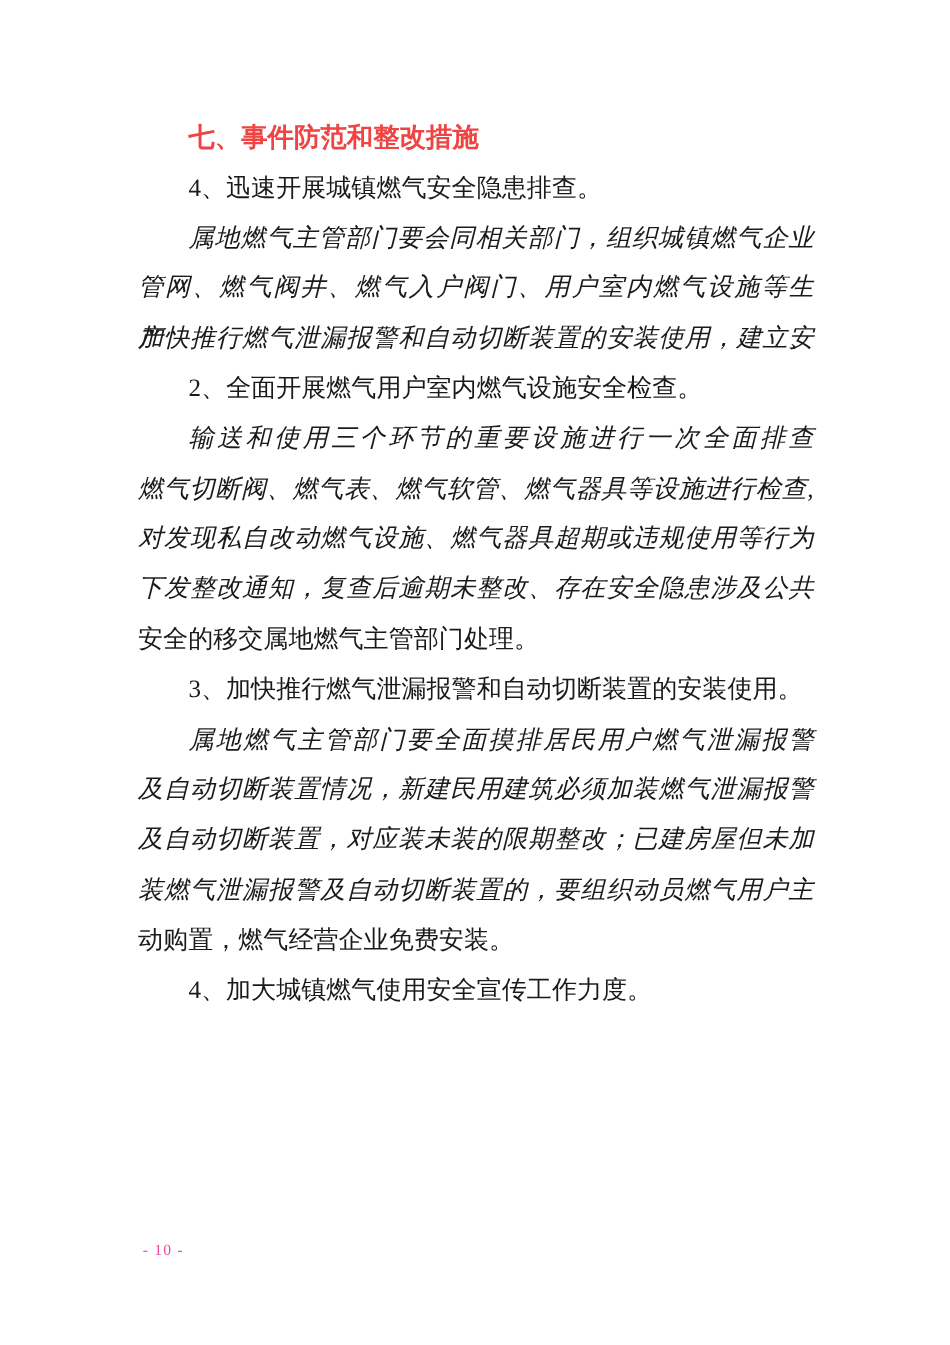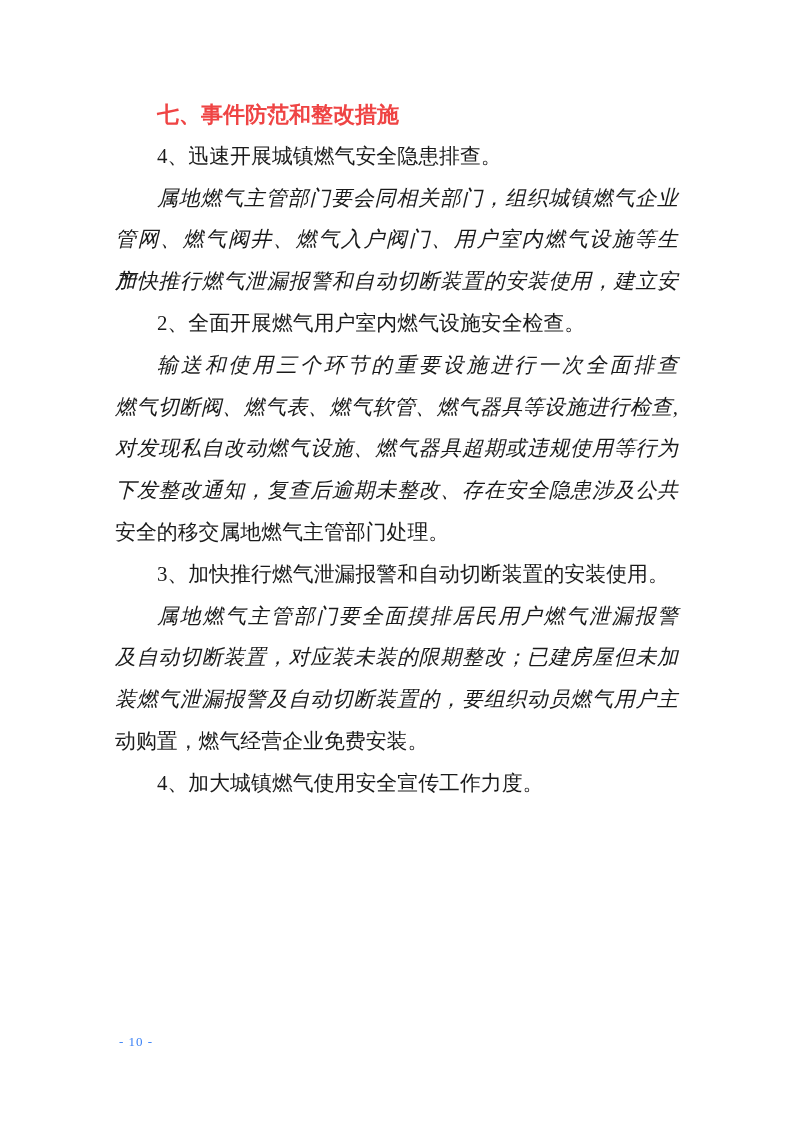--- a/index.html
+++ b/index.html
@@ -39,21 +39,21 @@
     text-align-last: justify;
     font-style: italic;
   }
   .page-number {
     position: absolute;
     left: 119px;
     top: 1034px;
     font-size: 13px;
     line-height: 16px;
     letter-spacing: 1px;
-    color: #3b82f6;
+    color: #ec4899;
     font-family: "Liberation Serif", "DejaVu Serif", serif;
   }
 </style>
 </head>
 <body>
 
 <div class="page">
 
   <div class="line heading">七、事件防范和整改措施</div>
 
@@ -64,20 +64,21 @@
 
   <div class="line indent">2、全面开展燃气用户室内燃气设施安全检查。</div>
   <div class="line indent stretch">输送和使用三个环节的重要设施进行一次全面排查</div>
   <div class="line stretch">燃气切断阀、燃气表、燃气软管、燃气器具等设施进行检查,</div>
   <div class="line stretch">对发现私自改动燃气设施、燃气器具超期或违规使用等行为</div>
   <div class="line stretch">下发整改通知，复查后逾期未整改、存在安全隐患涉及公共</div>
   <div class="line">安全的移交属地燃气主管部门处理。</div>
 
   <div class="line indent">3、加快推行燃气泄漏报警和自动切断装置的安装使用。</div>
   <div class="line indent stretch">属地燃气主管部门要全面摸排居民用户燃气泄漏报警</div>
+  <div class="line stretch">及自动切断装置情况，新建民用建筑必须加装燃气泄漏报警</div>
   <div class="line stretch">及自动切断装置，对应装未装的限期整改；已建房屋但未加</div>
   <div class="line stretch">装燃气泄漏报警及自动切断装置的，要组织动员燃气用户主</div>
   <div class="line">动购置，燃气经营企业免费安装。</div>
 
   <div class="line indent">4、加大城镇燃气使用安全宣传工作力度。</div>
 
   <div class="page-number">- 10 -</div>
 </div>
 
 </body></html>

